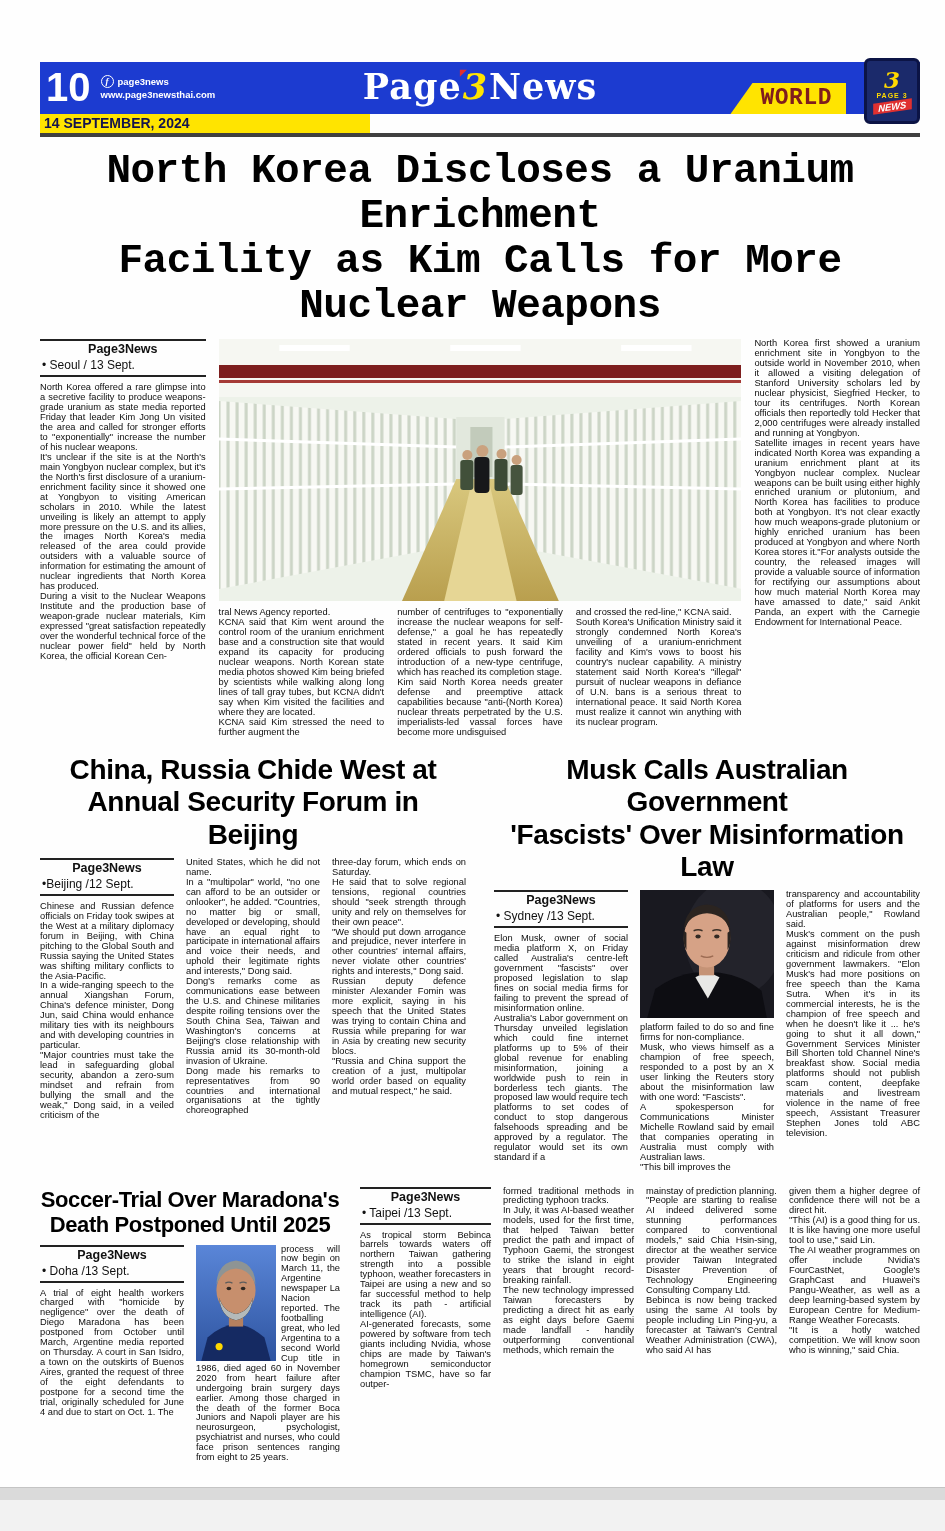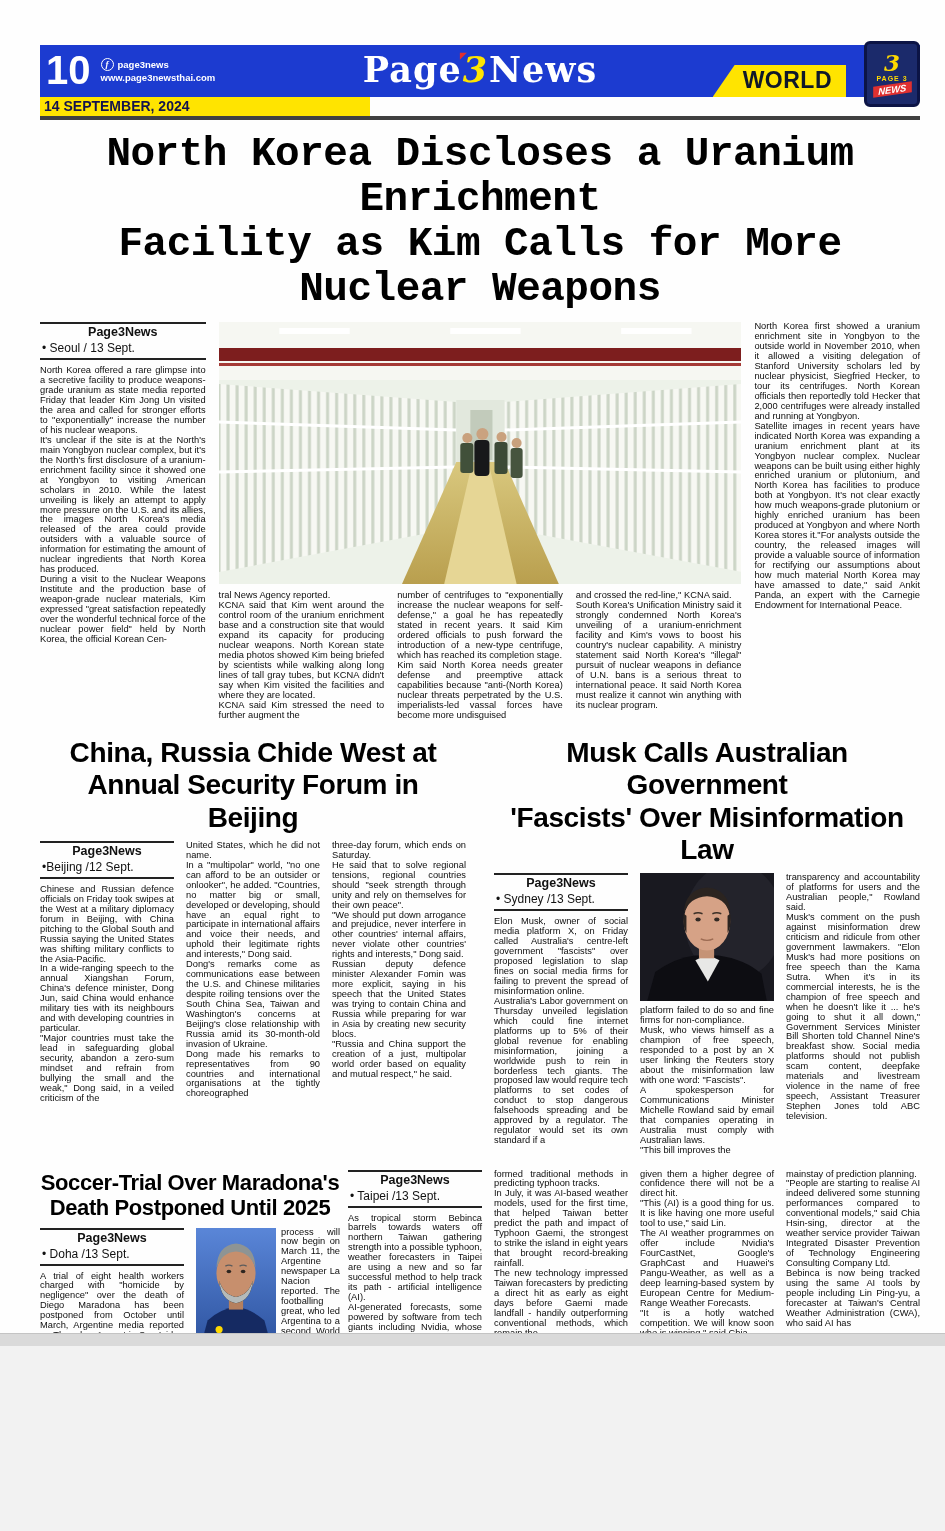--- a/index.html
+++ b/index.html
@@ -1,37 +1,37 @@
 <!DOCTYPE html>
 <html><head>
 <meta charset="utf-8">
 <title>Page3News — World — 14 September 2024</title>
 <style>
   html,body{margin:0;padding:0;background:#f2f2f2;}
   .page{
-    width:945px;height:1346px;margin:0 auto;background:#fefefe;position:relative;
-    box-sizing:border-box;padding:45px 25px 0 40px;overflow:hidden;
+    width:945px;height:1500px;margin:0 auto;background:#fefefe;position:relative;
+    box-sizing:border-box;padding:62px 25px 0 40px;overflow:hidden;
     font-family:"Liberation Sans",sans-serif;color:#111;
     box-shadow:0 0 4px rgba(0,0,0,.25);
   }
   
   .mast-blue{position:relative;height:52px;background:#1c3bd0;display:flex;align-items:center;}
   .page-num{font-size:40px;font-weight:bold;color:#fff;padding:0 10px 2px 6px;line-height:1;}
   .mast-contact{color:#fff;font-size:9.5px;font-weight:bold;line-height:1.4;}
   .fb-row{display:flex;align-items:center;gap:4px;}
   .fb-icon{width:11px;height:11px;border:1px solid #fff;border-radius:50%;font-size:9px;display:inline-flex;
     align-items:center;justify-content:center;font-family:"Liberation Serif",serif;font-style:italic;}
   .mast-title{position:absolute;left:50%;top:50%;transform:translate(-50%,-54%);
     font-family:"DejaVu Serif",serif;font-weight:bold;font-size:35px;color:#fff;letter-spacing:1px;white-space:nowrap;}
   .mast-title .t3{color:#ffe400;font-style:italic;padding:0 1px;position:relative;}
   .mast-title .t3::before{content:"";position:absolute;left:-2px;top:4px;border-left:7px solid #e03030;
     border-bottom:7px solid transparent;}
   .world-wedge{position:absolute;right:74px;bottom:0;background:#ffe400;
     padding:2px 14px 3px 30px;clip-path:polygon(22px 0,100% 0,100% 100%,0 100%);}
-  .world-wedge span{font-family:Liberation Sans, sans-serif;font-weight:bold;font-size:23px;color:#0f172a;letter-spacing:.5px;margin-top:24px;}
+  .world-wedge span{font-family:Liberation Mono, monospace;font-weight:bold;font-size:23px;color:#7f1d1d;letter-spacing:.5px;margin-top:24px;}
   .logo-box{position:absolute;right:0;top:-4px;width:56px;height:66px;background:#1b2a6b;border:3px solid #0c1445;
     border-radius:6px;display:flex;flex-direction:column;align-items:center;justify-content:center;gap:1px;z-index:2;box-sizing:border-box;}
   .logo-3{color:#ffd900;font-family:"DejaVu Serif",serif;font-weight:bold;font-style:italic;font-size:23px;line-height:.9;}
   .logo-page3{color:#ffd900;font-size:7px;font-weight:bold;letter-spacing:1px;}
   .logo-news{background:#e03030;color:#fff;font-size:9.5px;font-weight:bold;font-style:italic;
     padding:0 5px;transform:rotate(-8deg) skewX(-8deg);margin-top:1px;}
   .date-row{border-bottom:4px solid #404040;display:flex;}
   .date-cell{background:#ffe400;font-weight:bold;font-size:14px;color:#13134d;padding:1px 4px 2px;width:330px;box-sizing:border-box;}
   
   .lead-headline{font-family:Liberation Mono, monospace;font-weight:bold;font-size:41px;line-height:1.1;
@@ -47,21 +47,21 @@
   .lead-article{display:grid;grid-template-columns:repeat(5,1fr);column-gap:13px;row-gap:7px;}
   .lead-c1{grid-column:1;grid-row:1 / span 2;}
   .lead-photo{grid-column:2 / span 3;grid-row:1;margin:0;height:262px;}
   .lead-photo svg,.musk-photo svg,.maradona-photo svg{width:100%;height:100%;display:block;}
   .lead-c2{grid-column:2;grid-row:2;}
   .lead-c3{grid-column:3;grid-row:2;}
   .lead-c4{grid-column:4;grid-row:2;}
   .lead-c5{grid-column:5;grid-row:1 / span 2;}
   
   .row2{display:grid;grid-template-columns:1fr 1fr;column-gap:28px;margin-top:16px;}
-  .row3{display:grid;grid-template-columns:300px 1fr;column-gap:8px;margin-top:14px;}
+  .row3{display:grid;grid-template-columns:300px 1fr;column-gap:20px;margin-top:14px;}
   .cols3{display:grid;grid-template-columns:repeat(3,1fr);column-gap:12px;}
   .cols2{display:grid;grid-template-columns:repeat(2,1fr);column-gap:12px;}
   .cols4{display:grid;grid-template-columns:repeat(4,1fr);column-gap:12px;}
   .musk-photo{margin:0 0 5px;height:128px;}
   .maradona-photo{float:left;width:80px;height:116px;margin:0 5px 2px 0;}
   .footer-bar{position:absolute;left:0;right:0;bottom:0;height:12px;background:#dadada;border-top:1px solid #c4c4c4;}
 </style>
 </head>
 <body>
 
@@ -277,25 +277,25 @@
           <div class="byline">
             <div class="agency">Page3News</div>
             <div class="dateline">• Taipei /13 Sept.</div>
           </div>
           <div class="body-text">As tropical storm Bebinca barrels towards waters off northern Taiwan gathering strength into a possible typhoon, weather forecasters in Taipei are using a new and so far successful method to help track its path - artificial intelligence (AI).
 AI-generated forecasts, some powered by software from tech giants including Nvidia, whose chips are made by Taiwan's homegrown semiconductor champion TSMC, have so far outper-</div>
         </div>
         <div class="body-text">formed traditional methods in predicting typhoon tracks.
 In July, it was AI-based weather models, used for the first time, that helped Taiwan better predict the path and impact of Typhoon Gaemi, the strongest to strike the island in eight years that brought record-breaking rainfall.
 The new technology impressed Taiwan forecasters by predicting a direct hit as early as eight days before Gaemi made landfall - handily outperforming conventional methods, which remain the</div>
+        <div class="body-text">mainstay of prediction planning.
+"People are starting to realise AI indeed delivered some stunning performances compared to conventional models," said Chia Hsin-sing, director at the weather service provider Taiwan Integrated Disaster Prevention of Technology Engineering Consulting Company Ltd.
+Bebinca is now being tracked using the same AI tools by people including Lin Ping-yu, a forecaster at Taiwan's Central Weather Administration (CWA), who said AI has</div>
         <div class="body-text">given them a higher degree of confidence there will not be a direct hit.
 "This (AI) is a good thing for us. It is like having one more useful tool to use," said Lin.
 The AI weather programmes on offer include Nvidia's FourCastNet, Google's GraphCast and Huawei's Pangu-Weather, as well as a deep learning-based system by European Centre for Medium-Range Weather Forecasts.
 "It is a hotly watched competition. We will know soon who is winning," said Chia.</div>
-        <div class="body-text">mainstay of prediction planning.
-"People are starting to realise AI indeed delivered some stunning performances compared to conventional models," said Chia Hsin-sing, director at the weather service provider Taiwan Integrated Disaster Prevention of Technology Engineering Consulting Company Ltd.
-Bebinca is now being tracked using the same AI tools by people including Lin Ping-yu, a forecaster at Taiwan's Central Weather Administration (CWA), who said AI has</div>
       </div>
     </article>
   </section>
 
   <footer class="footer-bar"></footer>
 </div>
 
 </body></html>

